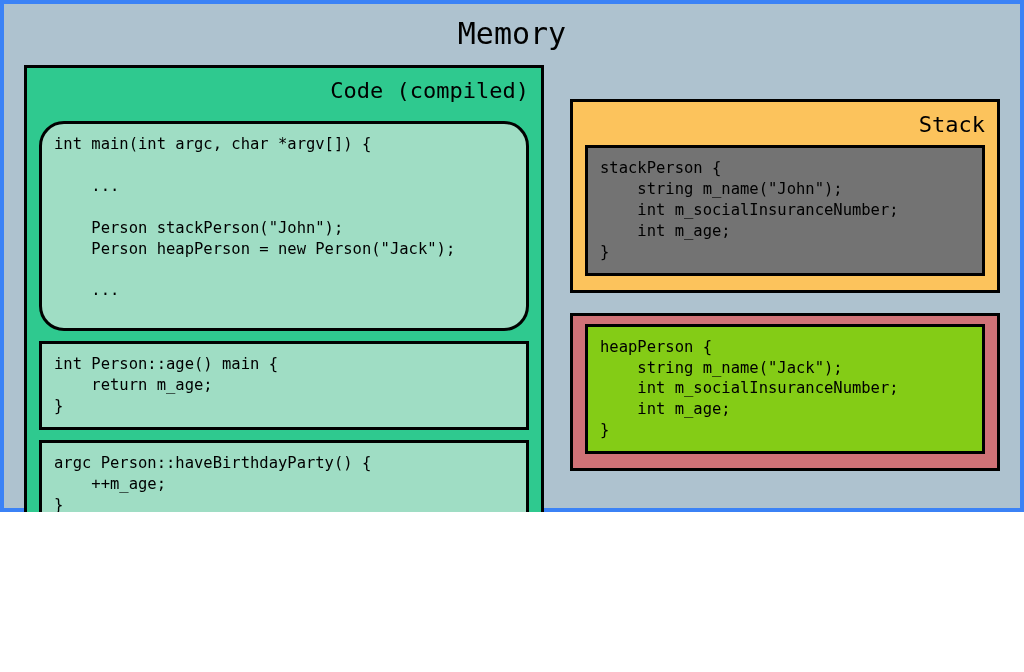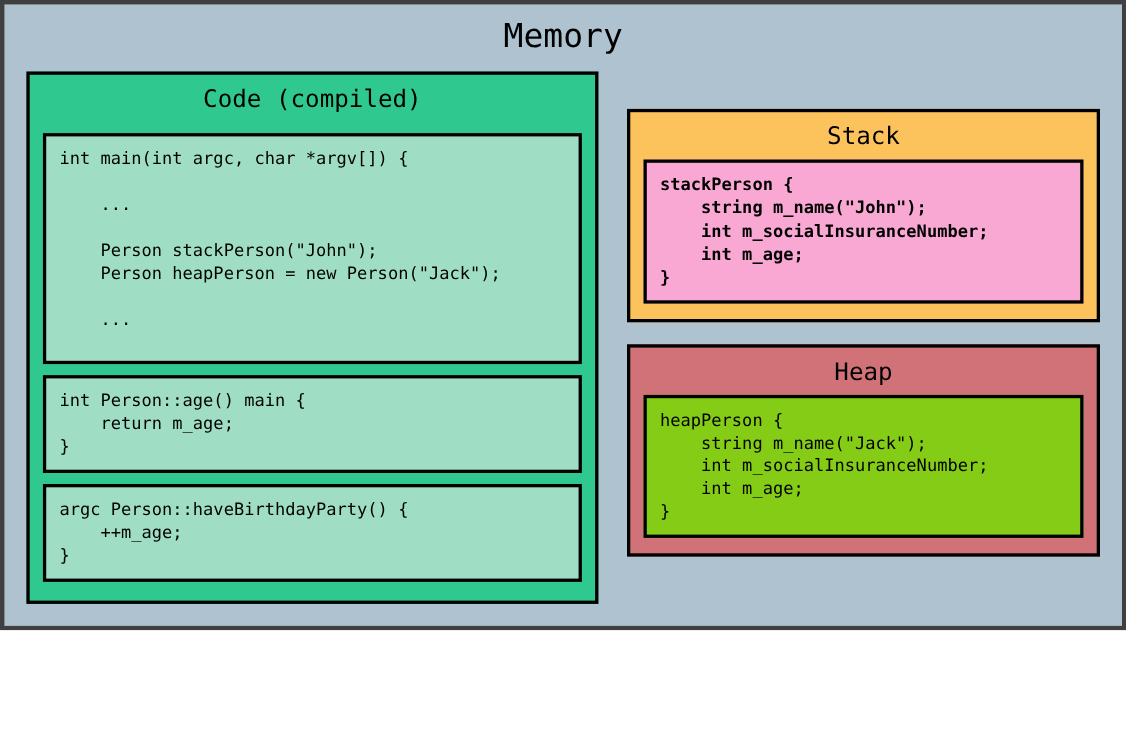--- a/index.html
+++ b/index.html
@@ -5,59 +5,59 @@
   * { box-sizing: border-box; margin: 0; padding: 0; }
   body {
     font-family: "DejaVu Sans Mono", "Consolas", "Courier New", monospace;
     background: #fff;
     display: flex;
     justify-content: center;
     align-items: flex-start;
   }
   .memory-box {
     width: 1024px;
-    height: 573px;
+    height: 512px;
     background: #aec2cf;
-    border: 4px solid #404040;
+    border: 4px solid #3b82f6;
     padding: 12px 20px 20px 20px;
     display: flex;
     flex-direction: column;
   }
   .memory-title {
     text-align: center;
     font-size: 30px;
     margin-bottom: 14px;
   }
   .columns {
     flex: 1;
     display: flex;
     gap: 26px;
   }
   .left-col { flex: 0 0 520px; display: flex; flex-direction: column; }
   .right-col { flex: 1; display: flex; flex-direction: column; gap: 20px; padding-top: 34px; }
 
   .panel { border: 3px solid #000; padding: 8px 12px 14px 12px; }
-  .panel-title { text-align: center; font-size: 22px; margin: 2px 0 8px 0; }
+  .panel-title { text-align: right; font-size: 22px; margin: 2px 0 8px 0; }
 
   .code-panel { background: #2fc98f; flex: 1; display: flex; flex-direction: column; gap: 10px; }
   .stack-panel { background: #fcc35c; }
   .heap-panel  { background: #d07277; }
 
   .sub-box {
     border: 3px solid #000;
     padding: 10px 12px;
     font-size: 15.5px;
     white-space: pre;
     line-height: 1.35;
   }
   .code-sub  { background: #9fddc4; }
-  .stack-sub { background: #f9a8d4; font-weight: bold; }
+  .stack-sub { background: #737373; }
   .heap-sub  { background: #84cc16; }
 
-  .code-main { min-height: 210px; }
+  .code-main { min-height: 210px; border-radius: 25px; }
 </style>
 </head>
 <body>
 
 <div class="memory-box">
   <div class="memory-title">Memory</div>
 
   <div class="columns">
 
     <div class="left-col">
@@ -86,21 +86,20 @@
       <div class="panel stack-panel">
         <div class="panel-title">Stack</div>
         <div class="sub-box stack-sub">stackPerson {
     string m_name("John");
     int m_socialInsuranceNumber;
     int m_age;
 }</div>
       </div>
 
       <div class="panel heap-panel">
-        <div class="panel-title">Heap</div>
         <div class="sub-box heap-sub">heapPerson {
     string m_name("Jack");
     int m_socialInsuranceNumber;
     int m_age;
 }</div>
       </div>
     </div>
 
   </div>
 </div>

